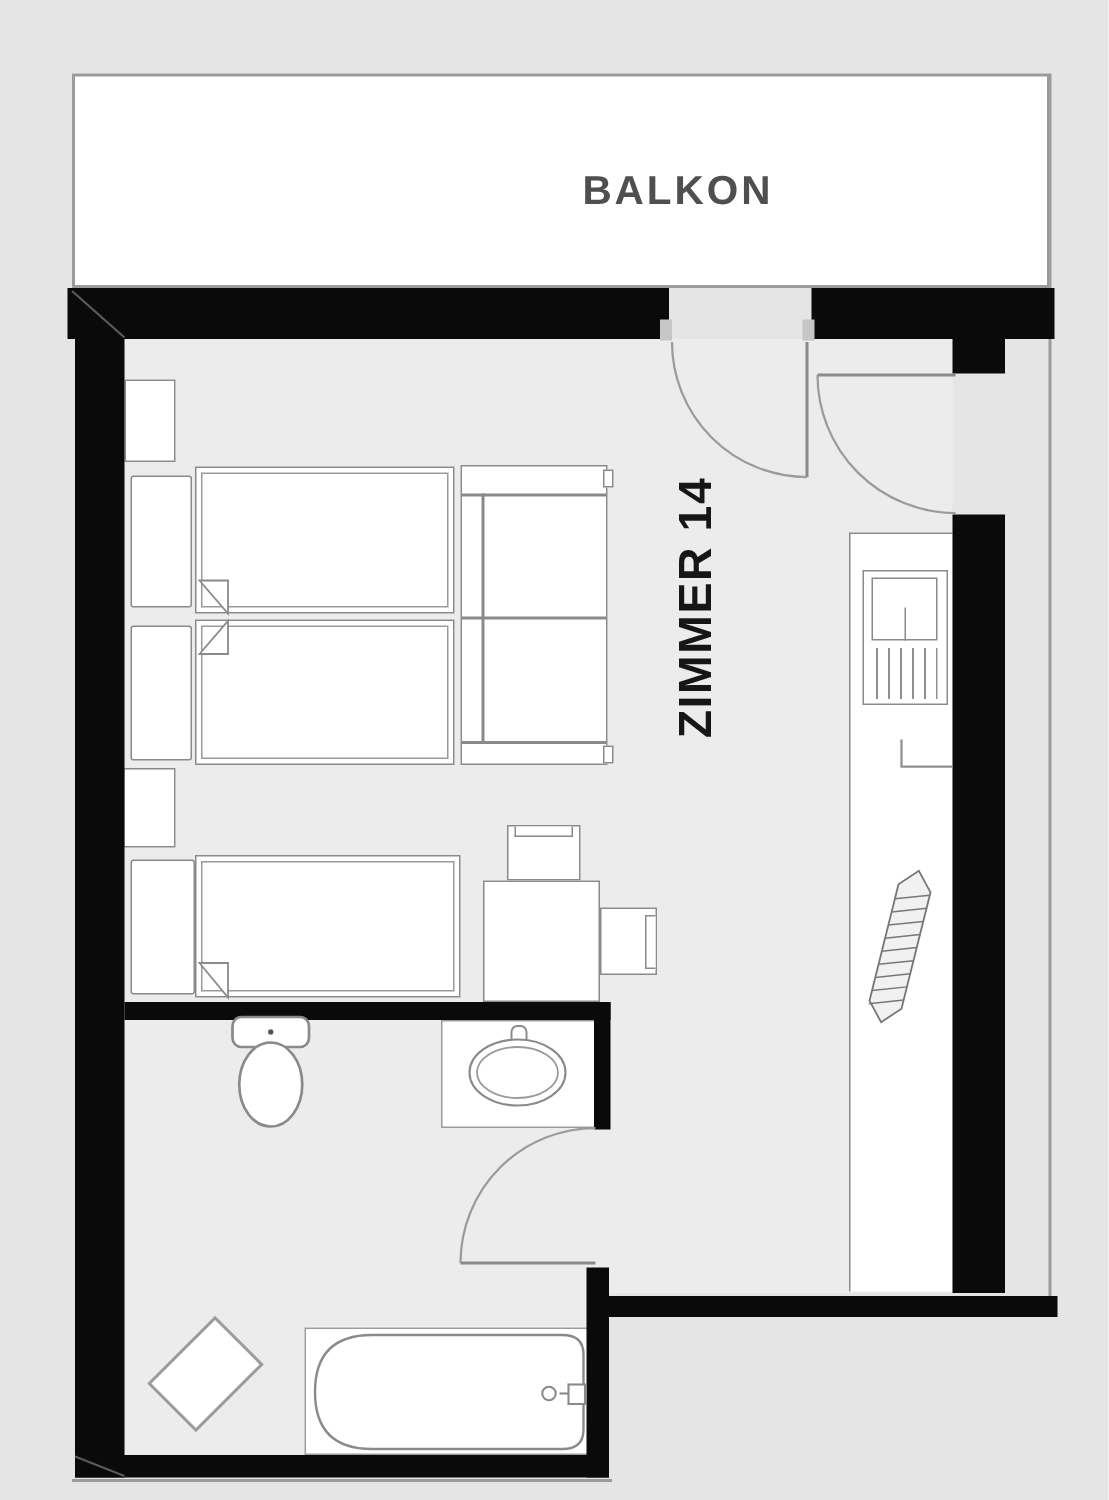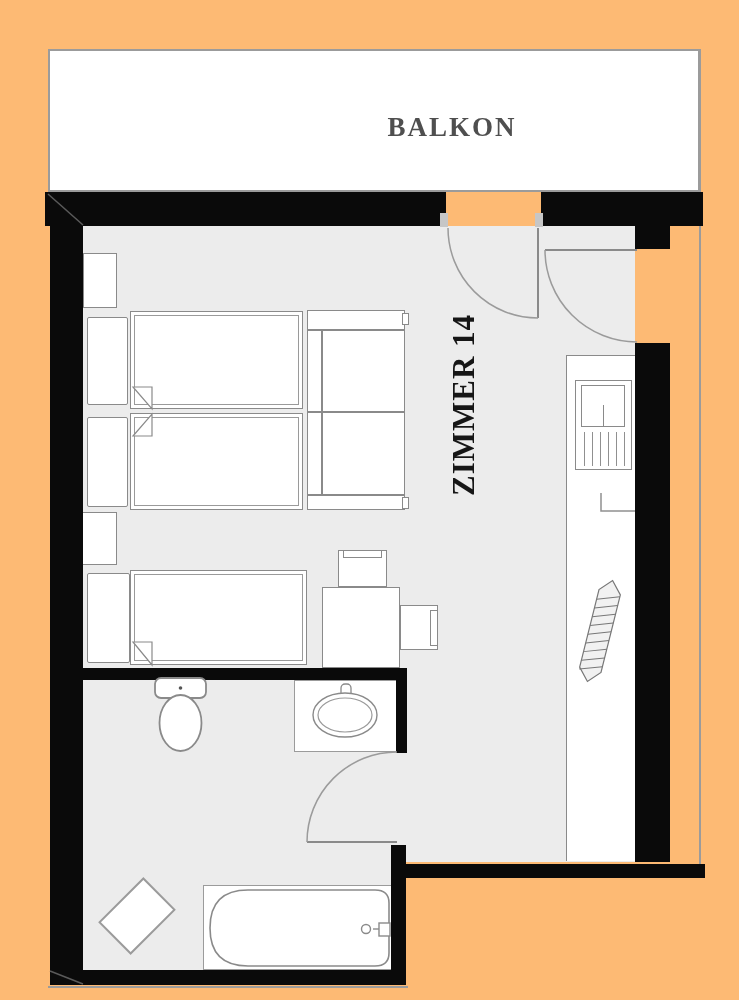--- a/index.html
+++ b/index.html
@@ -1,21 +1,21 @@
 <!DOCTYPE html>
 <html><head>
 <meta charset="utf-8">
 <style>
   * { box-sizing: border-box; margin: 0; padding: 0; }
   html,body { background:#fff; }
   .plan {
     position: relative;
     width: 739px; height: 1000px;
-    background: #fdba74;
-    font-family: Liberation Serif, serif;
+    background: #e5e5e5;
+    font-family: Liberation Sans, sans-serif;
     overflow: hidden;
   }
   .abs { position: absolute; }
   .floor { background: #ececec; }
   .wall  { background: #0a0a0a; }
   .thinline { background: #9b9b9b; }
   .furn {
     background: #ffffff;
     border: 1.5px solid #8a8a8a;
   }

